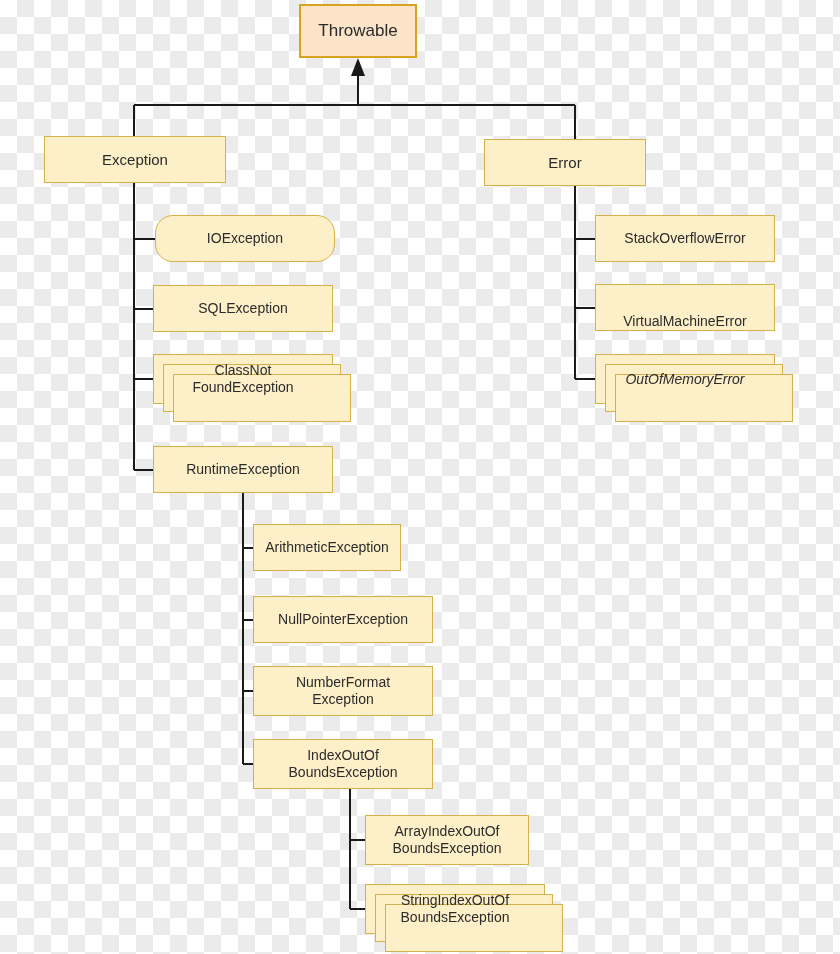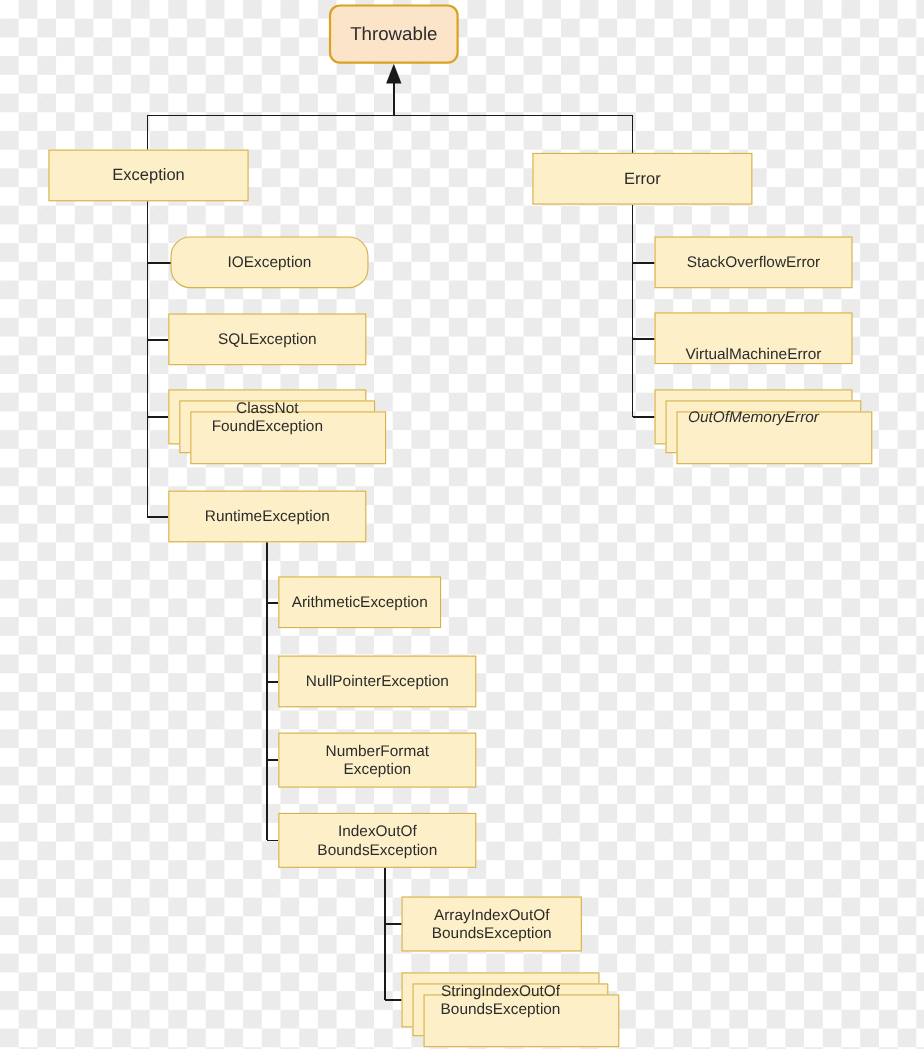--- a/index.html
+++ b/index.html
@@ -115,29 +115,29 @@
 
       <line x1="575" y1="186" x2="575" y2="379"></line>
       <line x1="575" y1="239" x2="595" y2="239"></line>
       <line x1="575" y1="308" x2="595" y2="308"></line>
       <line x1="575" y1="379" x2="595" y2="379"></line>
     </g>
 
     <polygon points="358,58 351,76 365,76" fill="#1a1a1a" stroke="none"></polygon>
   </svg>
 
-  <div class="node root" style="left: 299px; top: 4px; width: 118px; height: 54px; font-size: 17px; background: rgb(252, 228, 200); border-color: rgb(217, 162, 34); border-radius: 10px;">
+  <div class="node root" style="left: 299px; top: 4px; width: 118px; height: 54px; font-size: 17px; background: rgb(252, 228, 200); border-color: rgb(217, 162, 34);">
     <span class="node-label">Throwable</span>
   </div>
 
   <div class="node" style="left: 44px; top: 136px; width: 182px; height: 47px; font-size: 15px; background: rgb(253, 240, 201); border-color: rgb(212, 177, 74);">
     <span class="node-label">Exception</span>
   </div>
 
-  <div class="node" style="left: 484px; top: 139px; width: 200px; height: 47px; font-size: 15px; background: rgb(253, 240, 201); border-color: rgb(212, 177, 74);">
+  <div class="node" style="left: 484px; top: 139px; width: 162px; height: 47px; font-size: 15px; background: rgb(253, 240, 201); border-color: rgb(212, 177, 74);">
     <span class="node-label">Error</span>
   </div>
 
   <div class="node" style="left: 155px; top: 215px; width: 180px; height: 47px; font-size: 14px; background: rgb(253, 240, 201); border-color: rgb(212, 177, 74); border-radius: 18px;">
     <span class="node-label">IOException</span>
   </div>
 
   <div class="node" style="left: 153px; top: 285px; width: 180px; height: 47px; font-size: 14px; background: rgb(253, 240, 201); border-color: rgb(212, 177, 74);">
     <span class="node-label">SQLException</span>
   </div>

